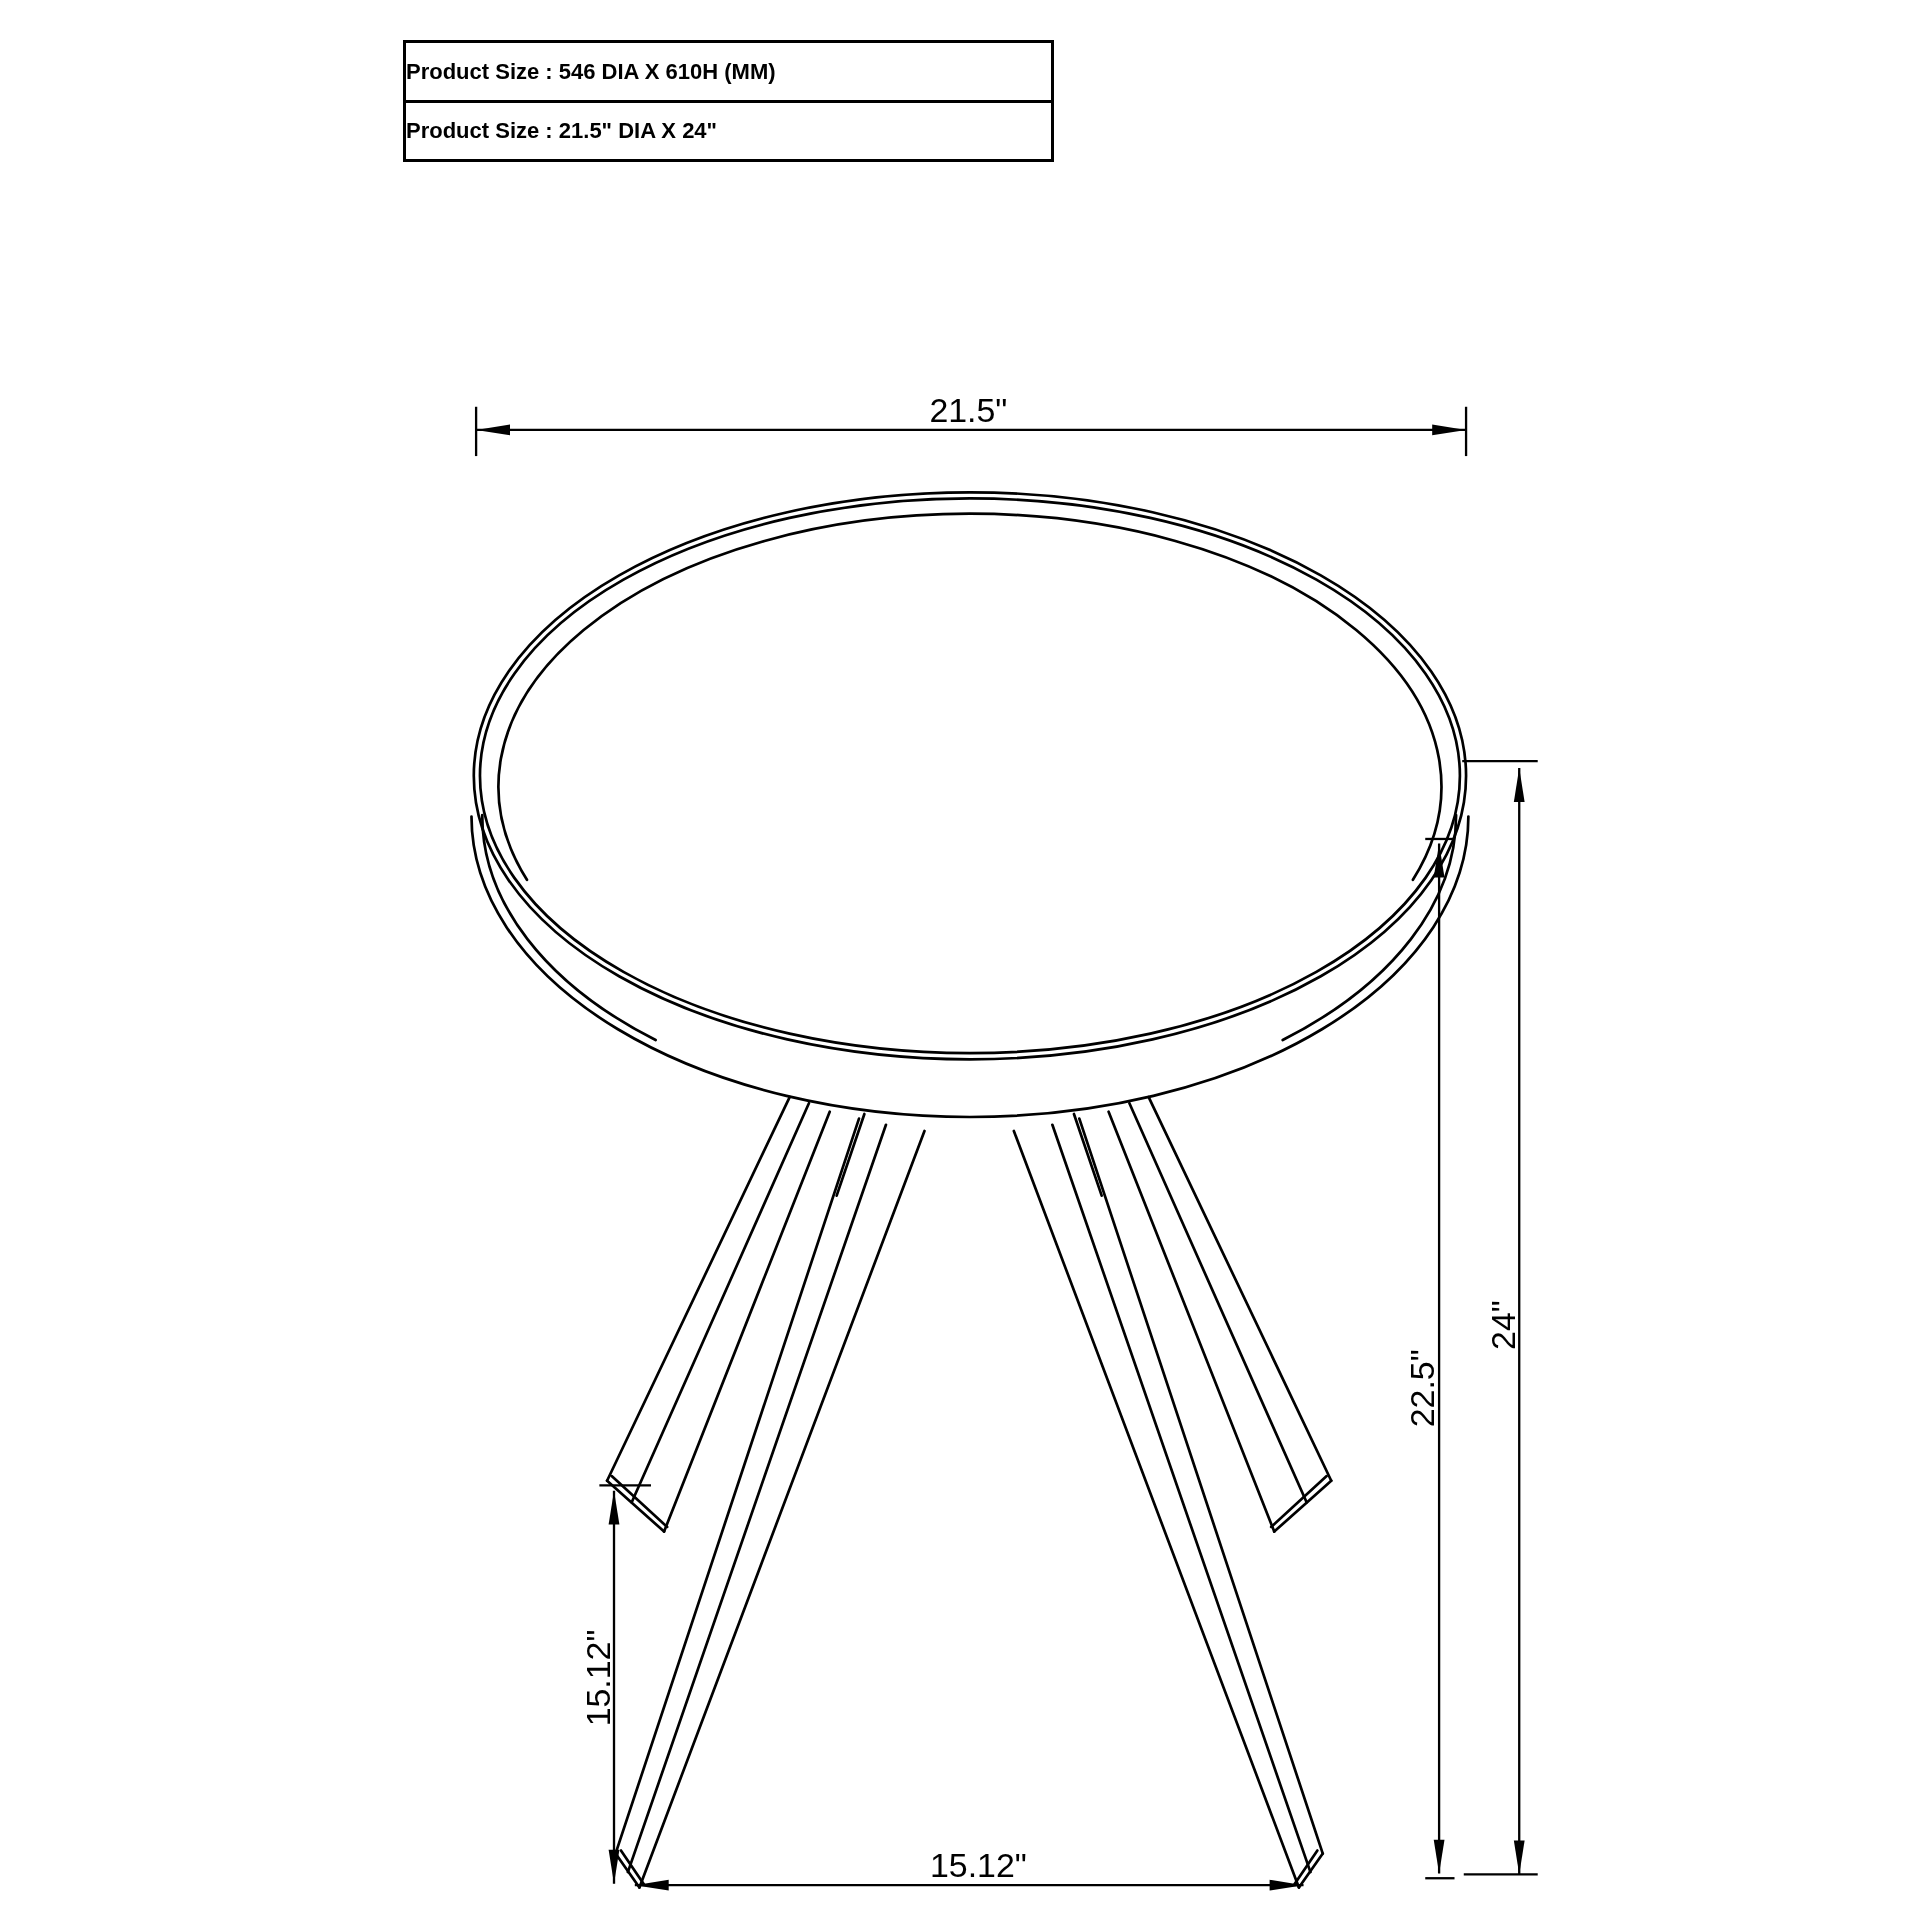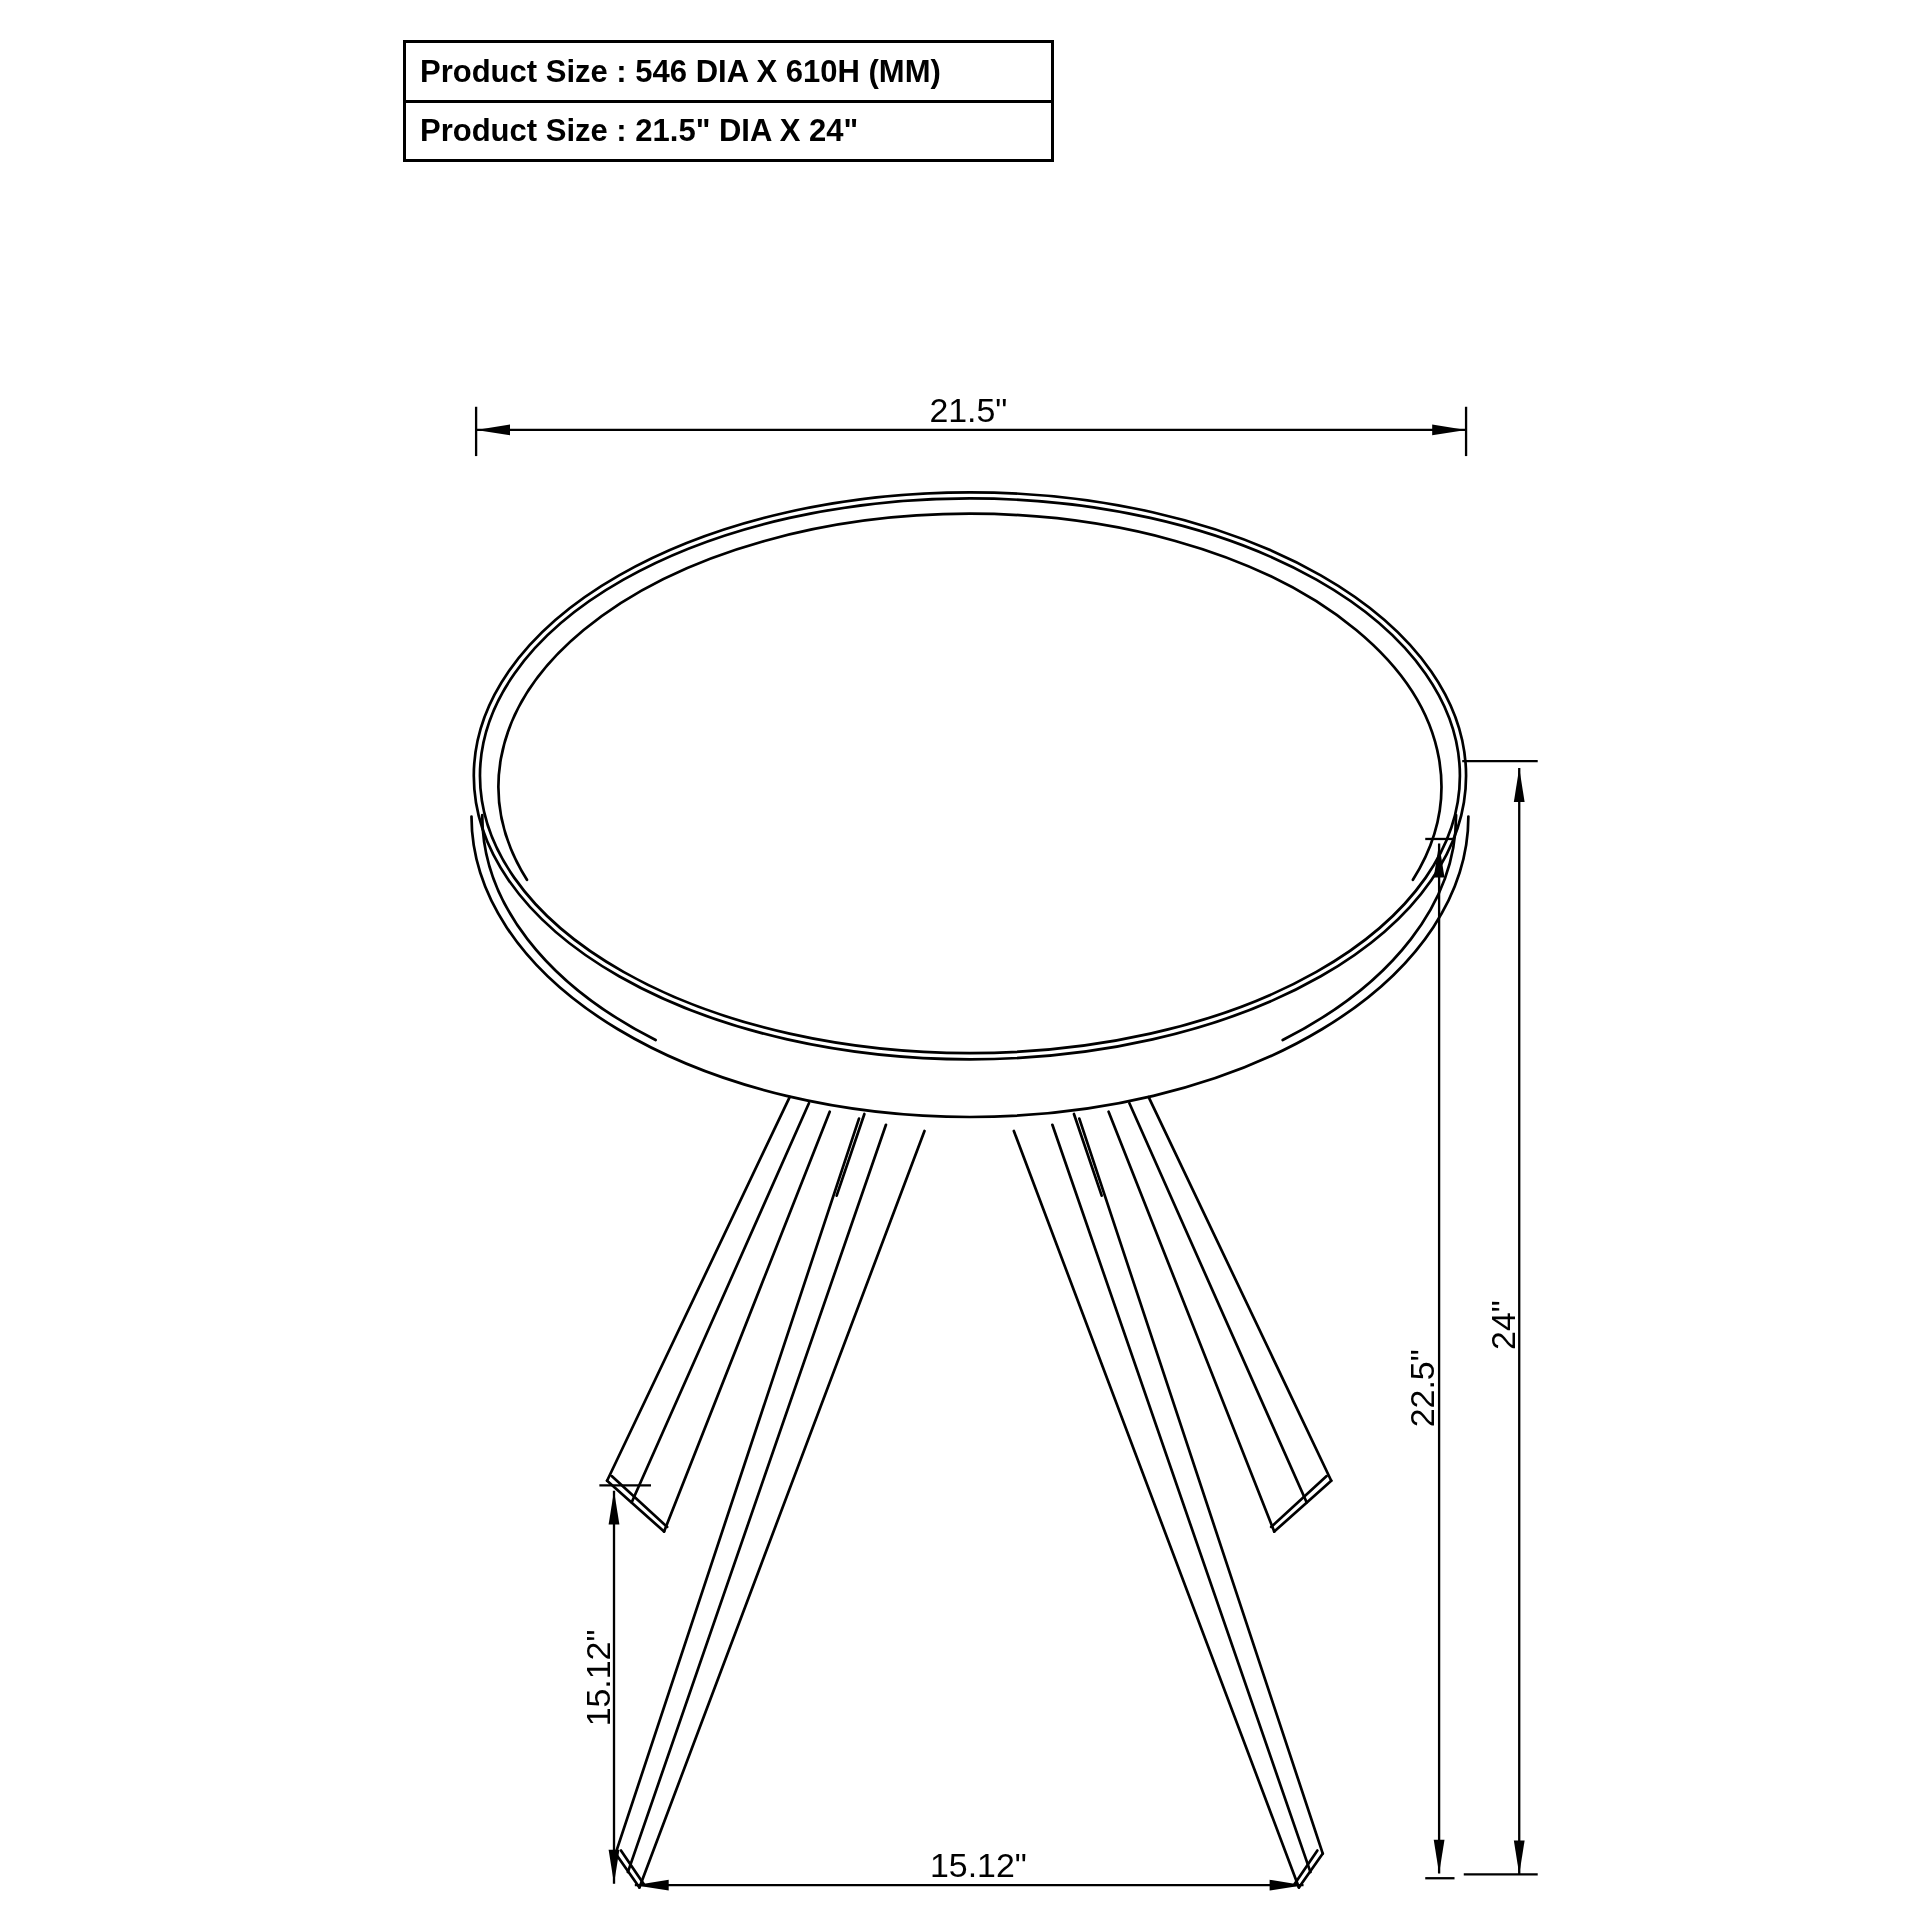--- a/index.html
+++ b/index.html
@@ -21,23 +21,22 @@
     top: 40px;
     width: 651px;
     border: 3.9px solid #000000;
     background: #ffffff;
     box-sizing: border-box;
   }
   .spec-row {
     height: 57px;
     display: flex;
     align-items: center;
-    padding-left: 14px;
     font-weight: bold;
-    font-size: 31px;
+    font-size: 22px;
     color: #000000;
     white-space: nowrap;
     box-sizing: border-box;
   }
   .spec-row + .spec-row {
     border-top: 3.1px solid #000000;
     height: 59px;
   }
   svg.drawing {
     position: absolute;

